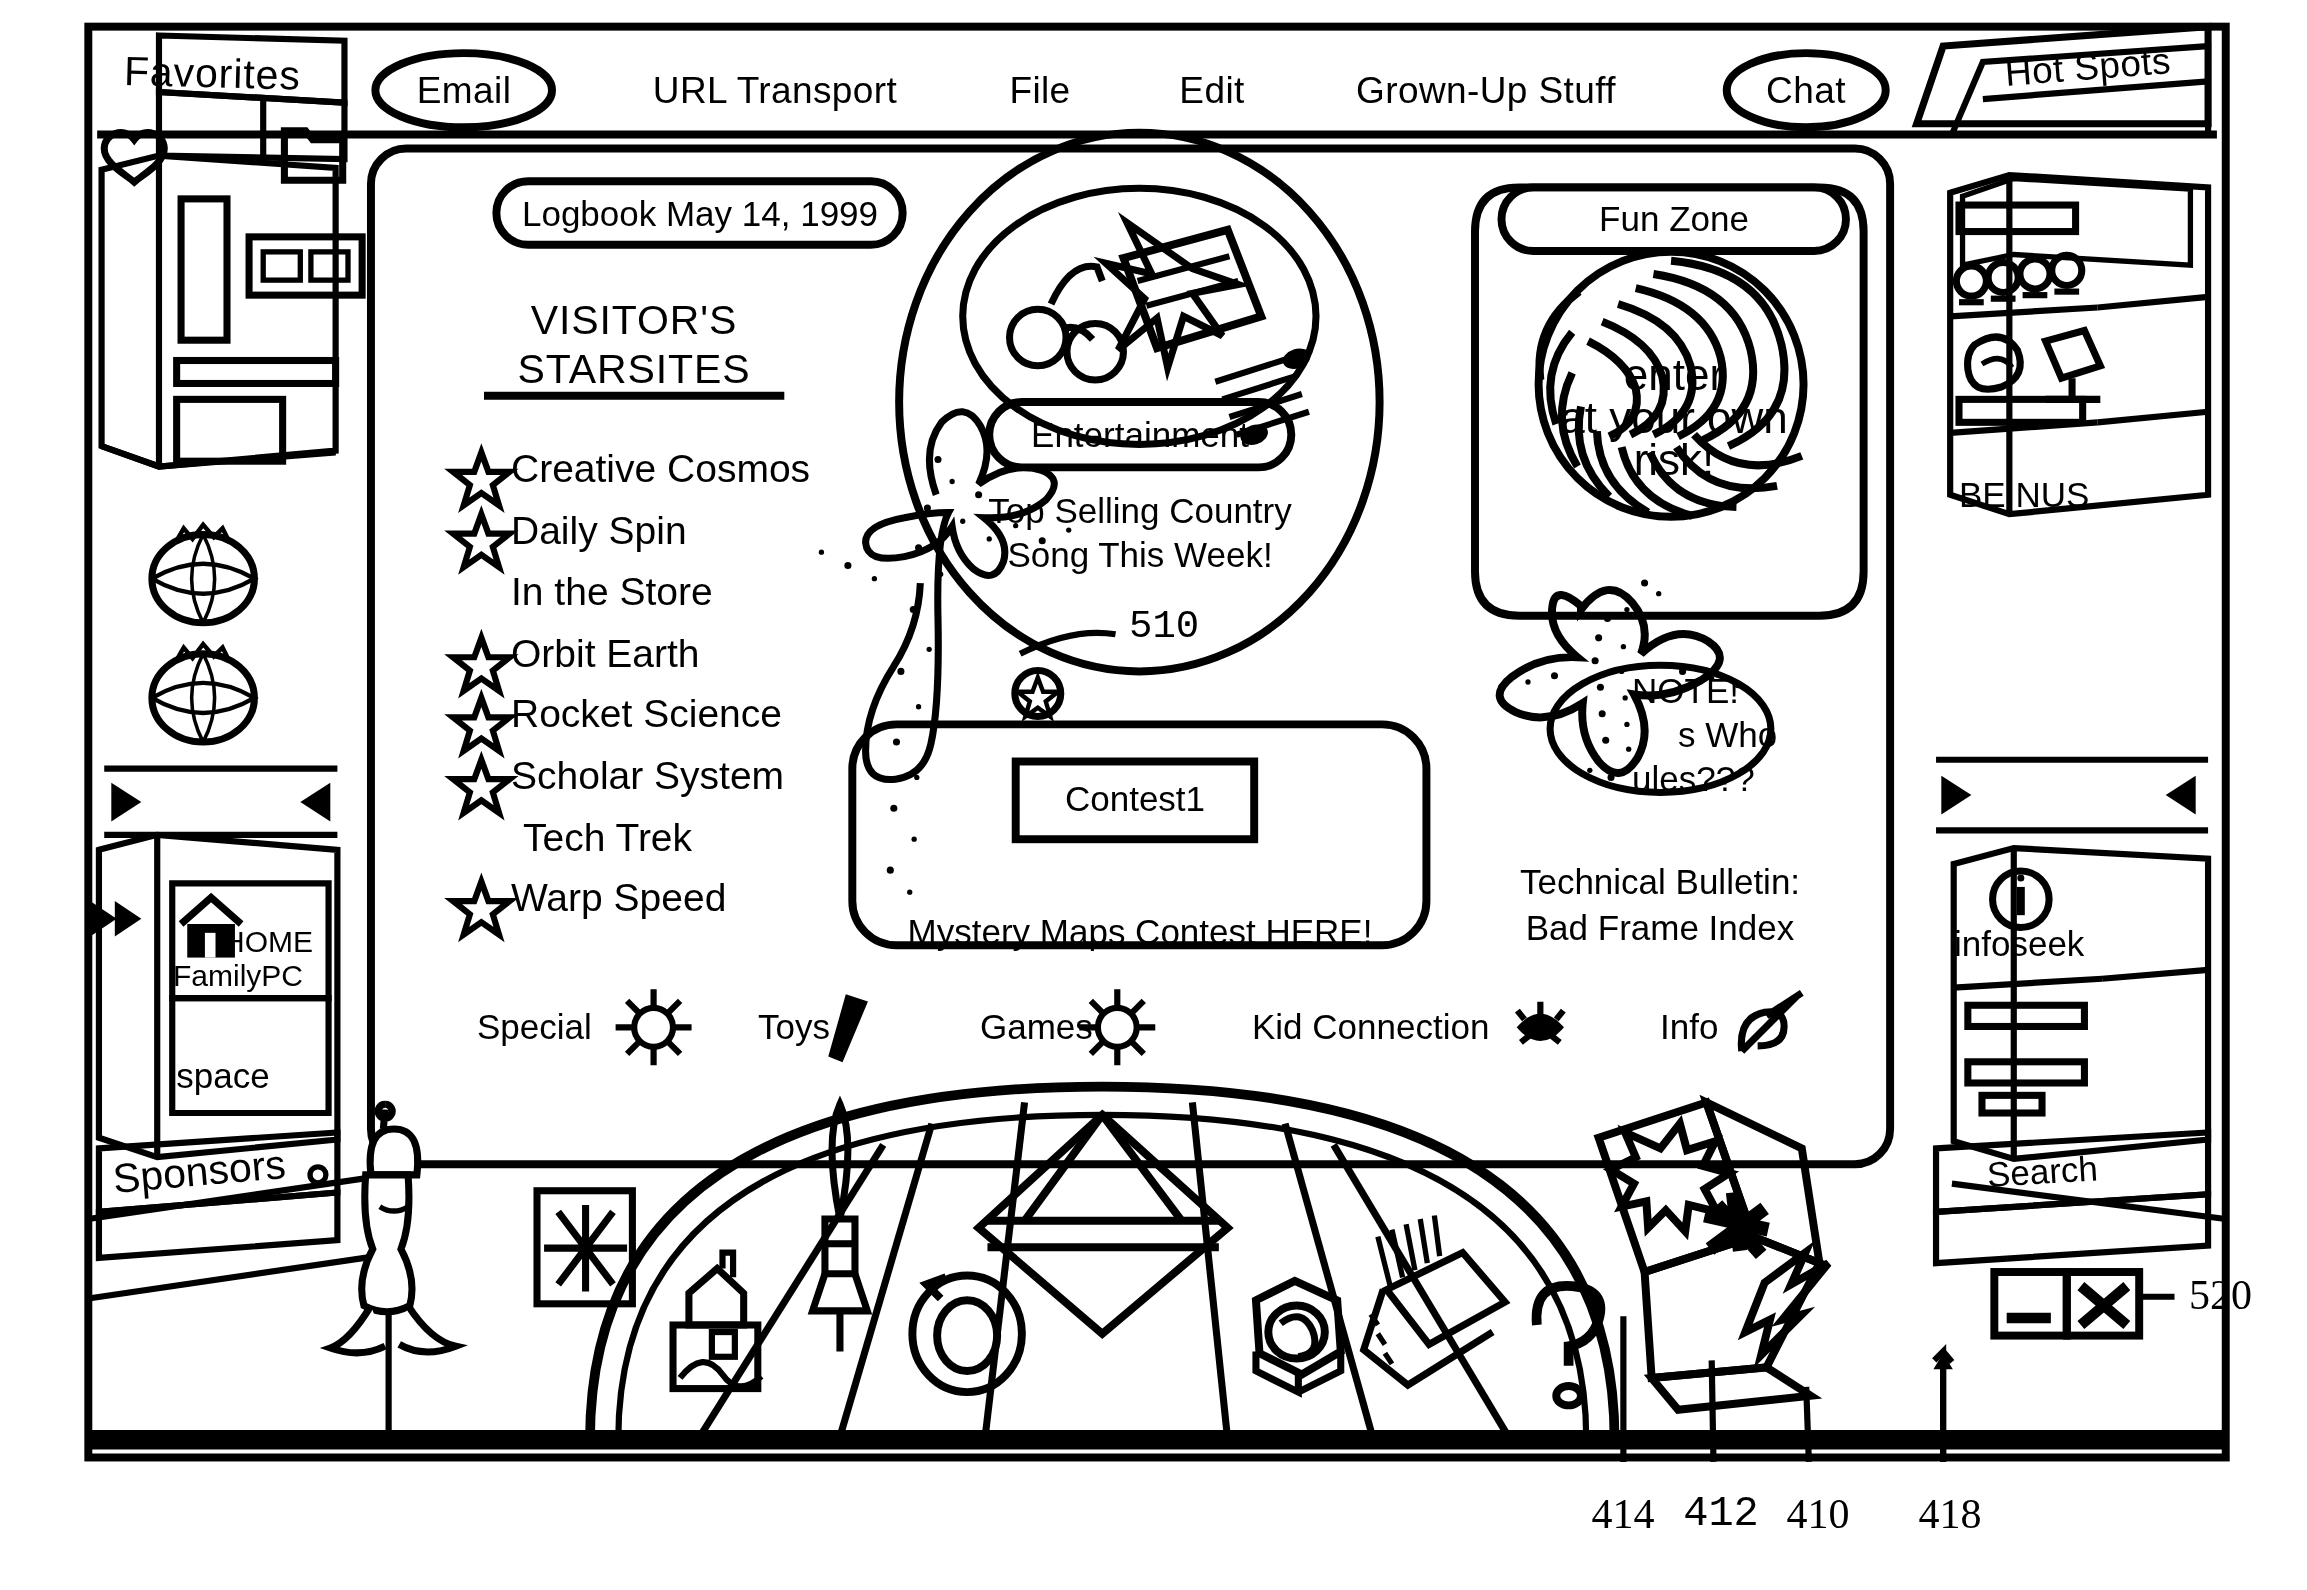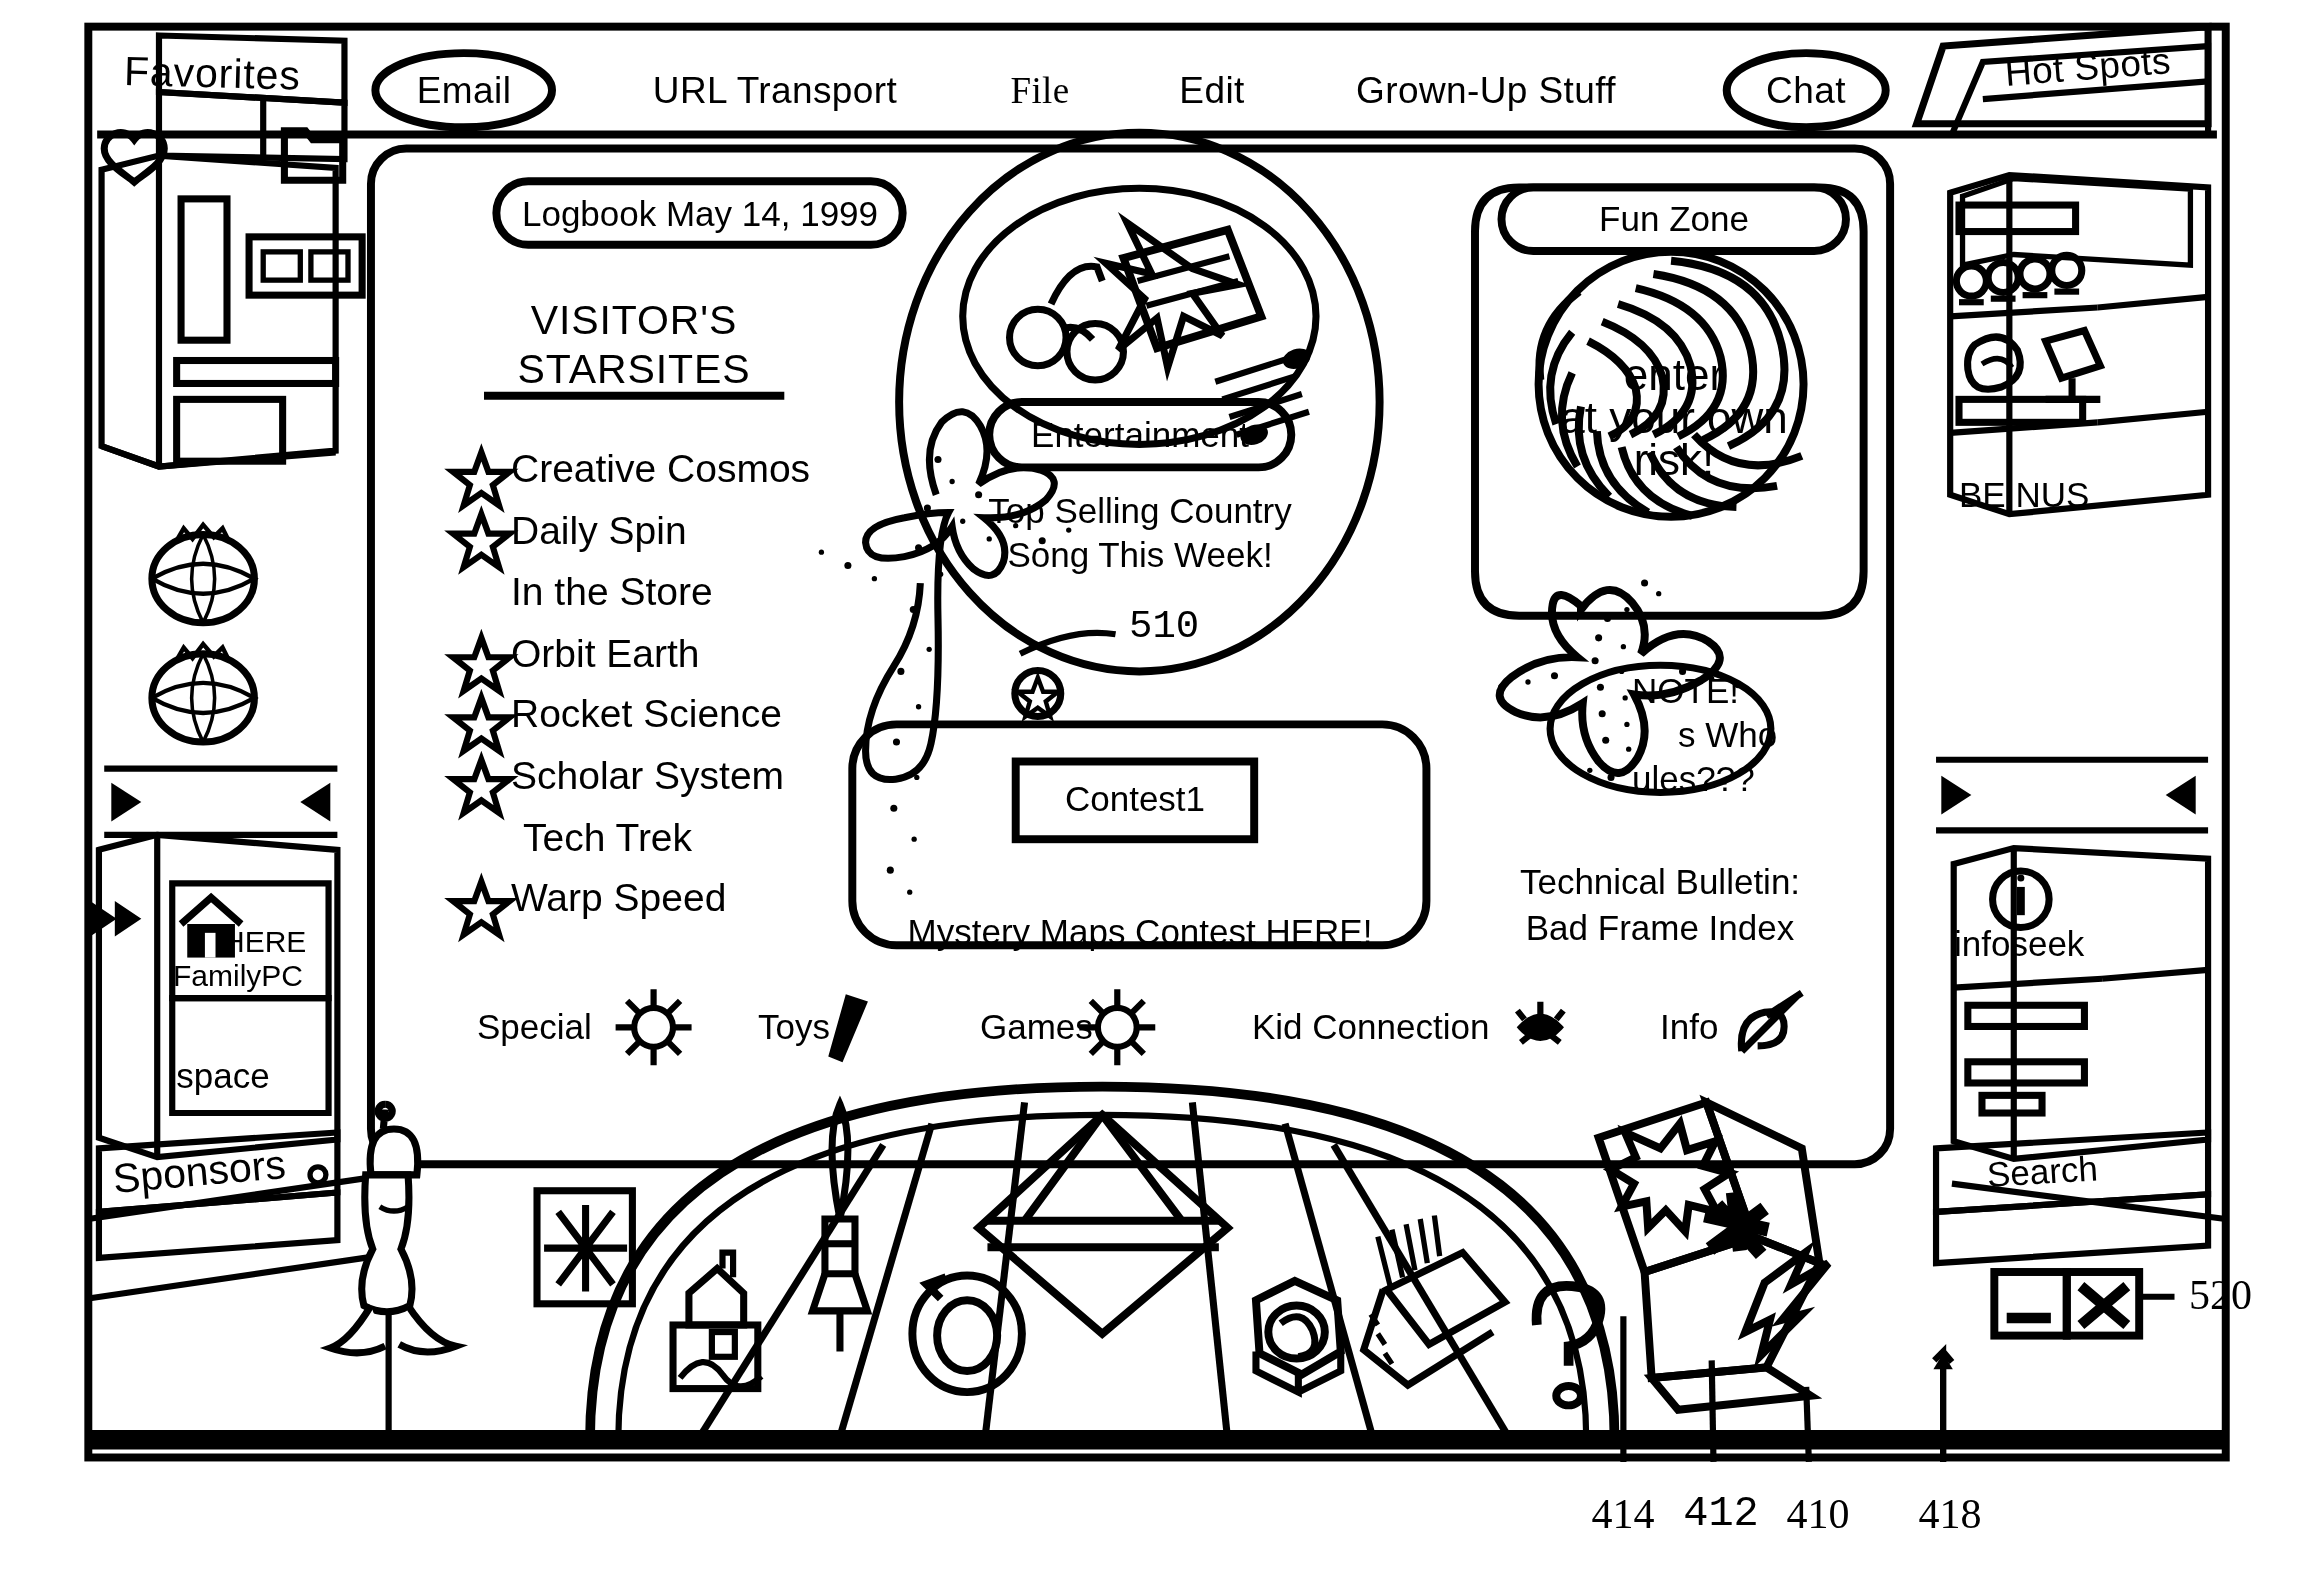--- a/index.html
+++ b/index.html
@@ -428,21 +428,21 @@
     <path d="M2462 1468 L2424 1468" class="ln" stroke-width="7"></path>
   </g>
 
   <ellipse cx="525" cy="102" rx="100" ry="42" class="ln" stroke-width="9"></ellipse>
   <ellipse cx="2045" cy="102" rx="90" ry="42" class="ln" stroke-width="9"></ellipse>
 
 </svg>
 
 <div class="txt menu ctr" style="left:464px;top:72px;">Email</div>
 <div class="txt menu ctr" style="left:775px;top:72px;">URL Transport</div>
-<div class="txt menu ctr" style="left:1040px;top:72px;font-family:Liberation Serif, serif;">File</div>
+<div class="txt menu ctr" style="left:1040px;top:72px;">File</div>
 <div class="txt menu ctr" style="left:1212px;top:72px;">Edit</div>
 <div class="txt menu ctr" style="left:1486px;top:72px;">Grown-Up Stuff</div>
 <div class="txt menu ctr" style="left:1806px;top:72px;">Chat</div>
 
 <div class="txt menu rotl" style="left:2005px;top:55px;transform:rotate(-4.5deg);">Hot Spots</div>
 
 <div class="txt hdr rotl" style="left:124px;top:51px;transform:rotate(1.5deg);">Favorites</div>
 
 <div class="txt pill ctr" style="left:700px;top:196px;">Logbook May 14, 1999</div>
 
@@ -478,21 +478,21 @@
 
 <div class="txt body ctr" style="left:1660px;top:864px;">Technical Bulletin:</div>
 <div class="txt body ctr" style="left:1660px;top:910px;">Bad Frame Index</div>
 
 <div class="txt body" style="left:477px;top:1009px;">Special</div>
 <div class="txt body" style="left:758px;top:1009px;">Toys</div>
 <div class="txt body" style="left:980px;top:1009px;">Games</div>
 <div class="txt body" style="left:1252px;top:1009px;">Kid Connection</div>
 <div class="txt body" style="left:1660px;top:1009px;">Info</div>
 
-<div class="txt small" style="left:223px;top:927px;">HERE</div>
+<div class="txt small" style="left:223px;top:927px;">HOME</div>
 <div class="txt small" style="left:173px;top:961px;">FamilyPC</div>
 <div class="txt body ctr" style="left:223px;top:1058px;">space</div>
 <div class="txt sponsors rotl" style="left:113px;top:1159px;transform:rotate(-5deg);">Sponsors</div>
 
 <div class="txt body" style="left:1959px;top:477px;">BE NUS</div>
 <div class="txt body" style="left:1954px;top:926px;">infoseek</div>
 <div class="txt body rotl" style="left:1987px;top:1157px;transform:rotate(-3.5deg);">Search</div>
 
 <div class="txt bignum ctr" style="left:1623px;top:1493px;">414</div>
 <div class="txt bignum ctr" style="left:1721px;top:1493px;font-family:Liberation Mono, monospace;">412</div>

